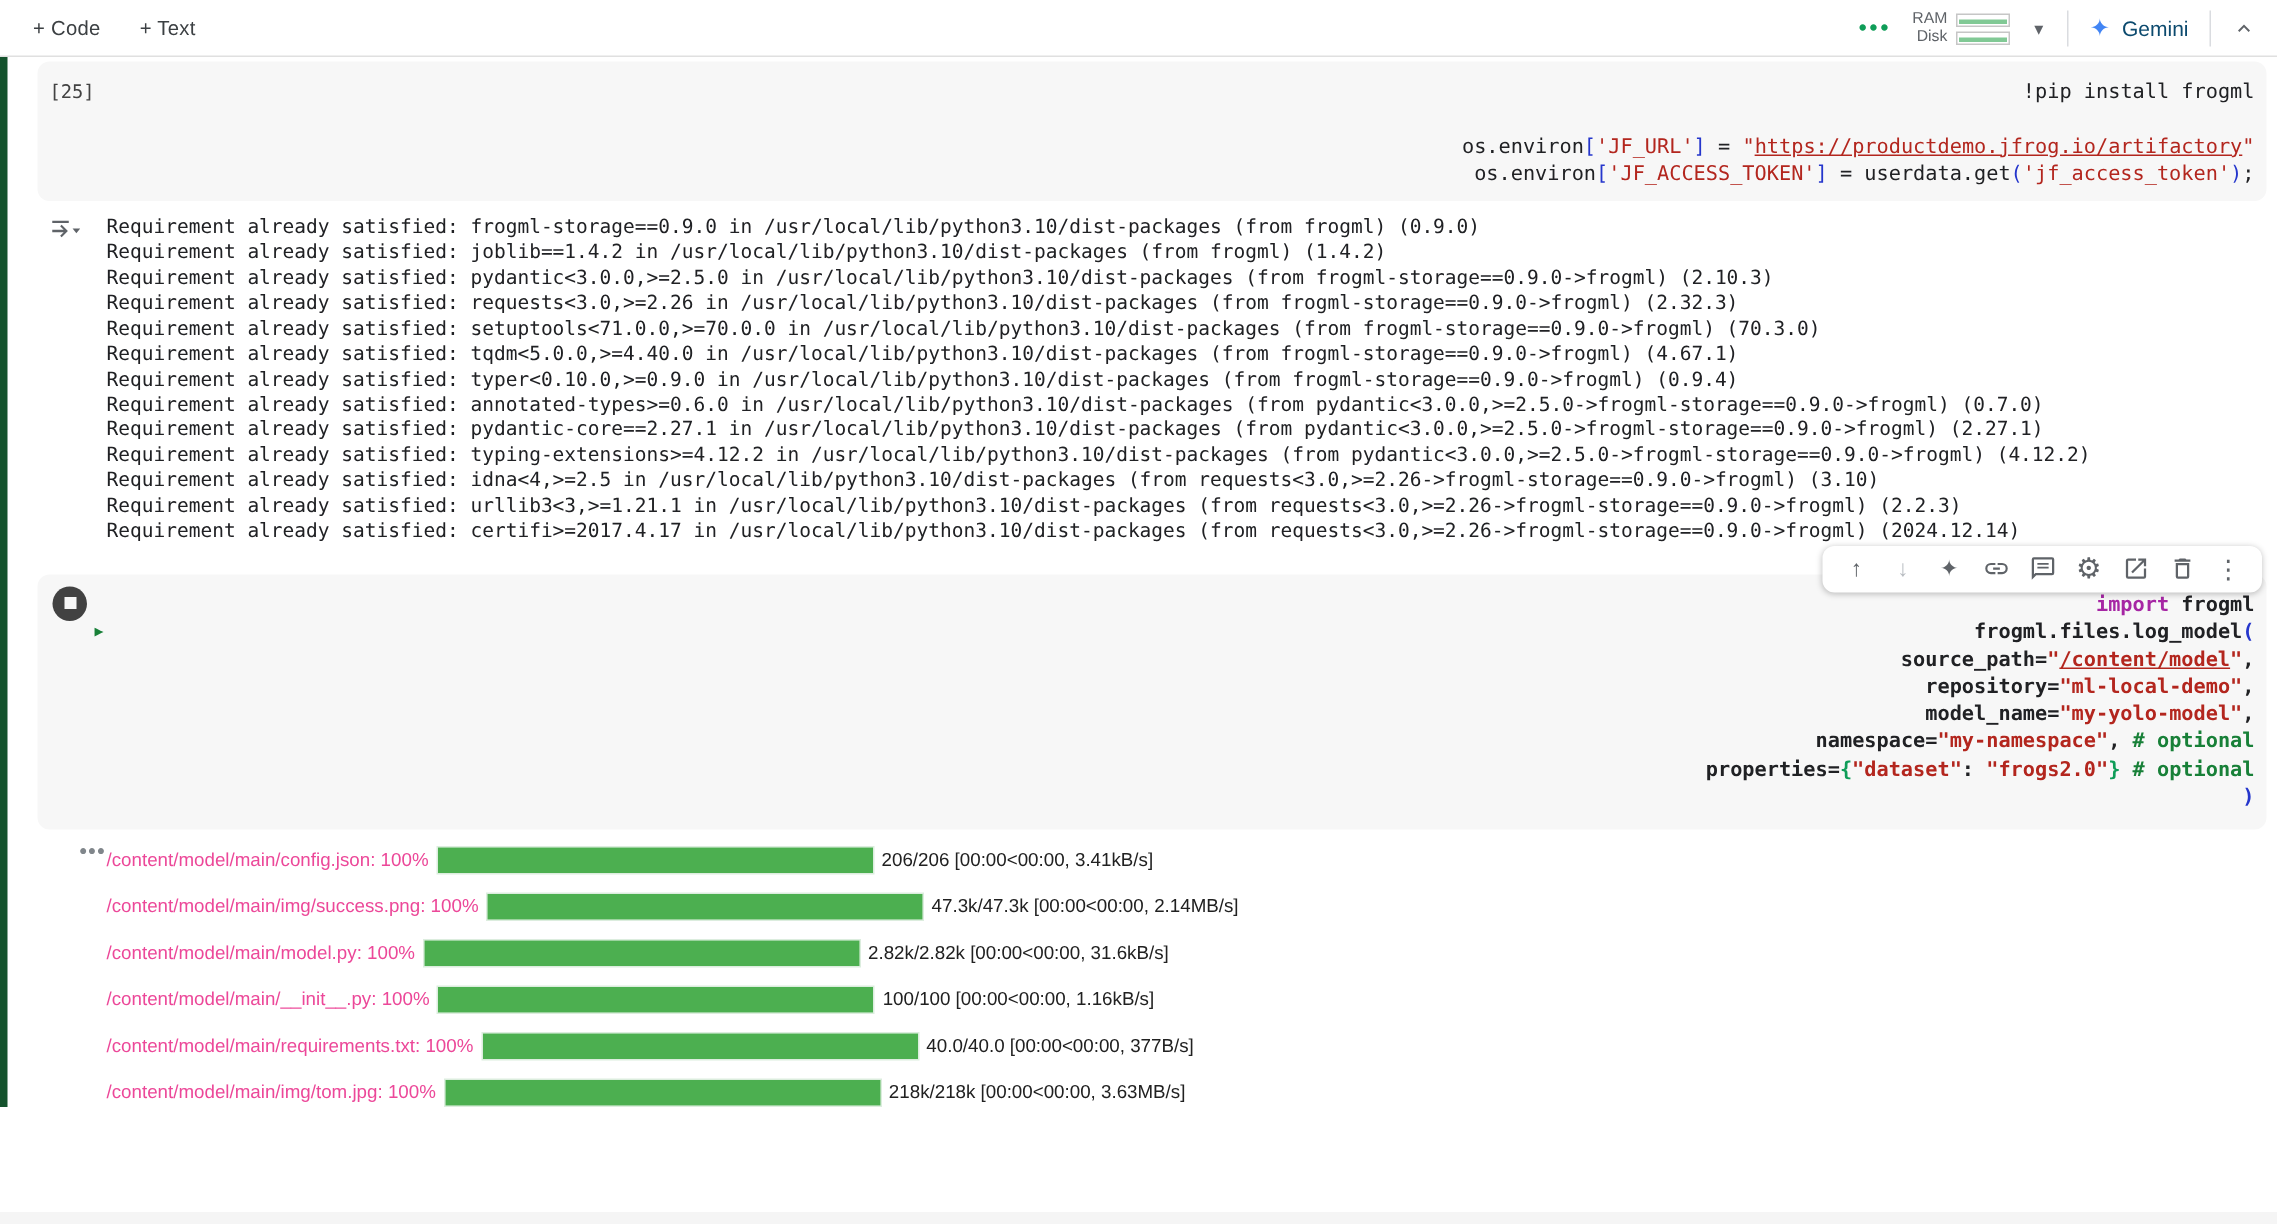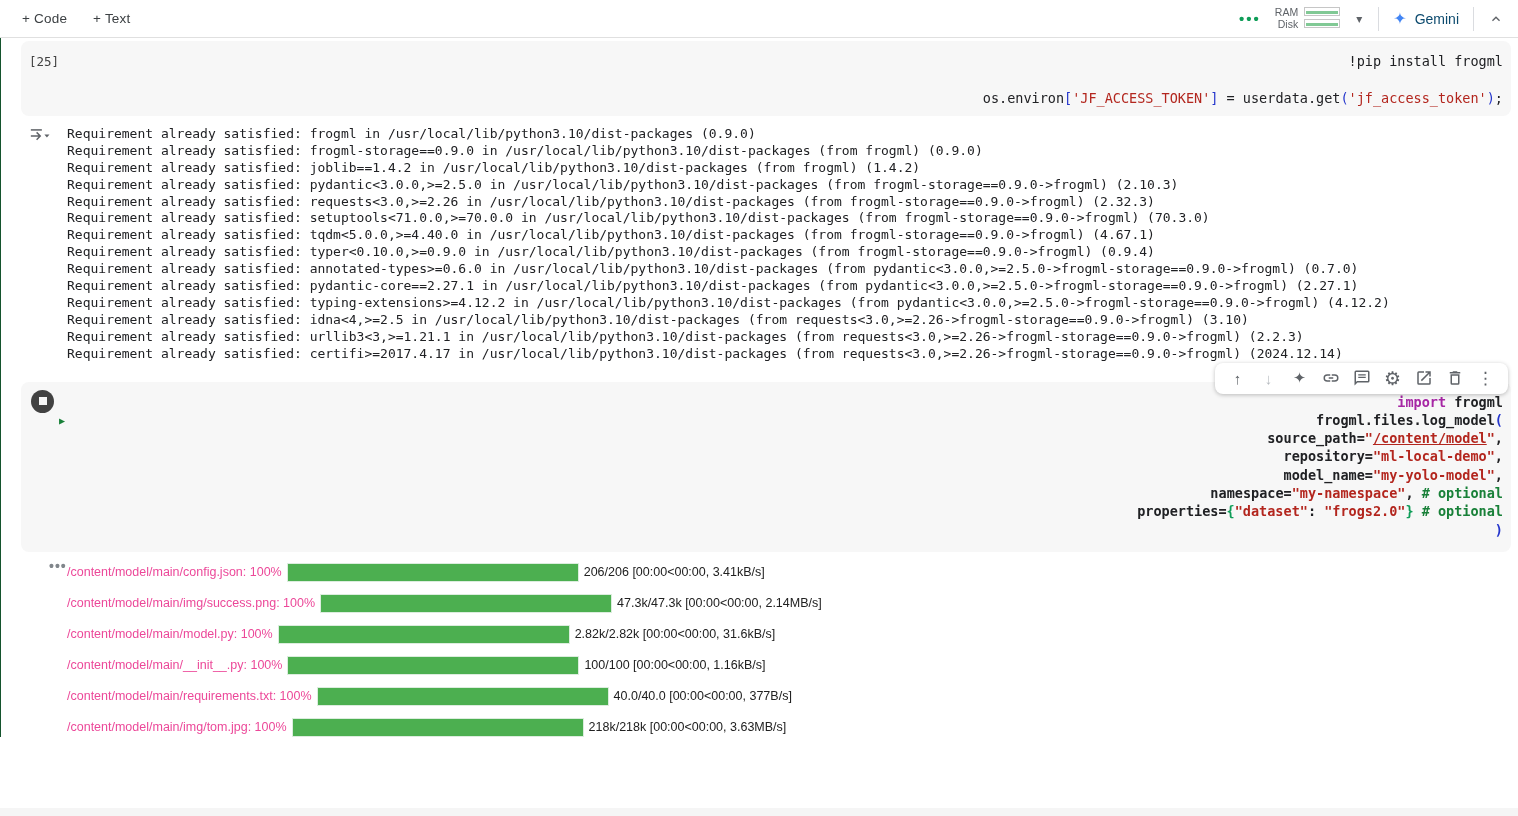--- a/index.html
+++ b/index.html
@@ -9,37 +9,37 @@
 
   
   .topbar { height:38px; border-bottom:1px solid #e0e0e0; display:flex;
     align-items:center; justify-content:space-between; padding:0 14px 0 22px; background:#fff; }
   .topbar-left { display:flex; align-items:center; gap:26px; }
   .addcell-btn { border:none; background:none; font-size:13.5px; color:#3c4043;
     cursor:pointer; letter-spacing:.2px; font-family:inherit; }
   .topbar-right { display:flex; align-items:center; gap:14px; }
   .dots-green { color:#0f9d58; font-size:15px; font-weight:bold; letter-spacing:2px;
     border:none; background:none; cursor:pointer; }
-  .resmeter { display:flex; align-items:flex-start; gap:6px; cursor:pointer; }
+  .resmeter { display:flex; align-items:flex-end; gap:6px; cursor:pointer; }
   .resmeter-labels { display:flex; flex-direction:column; align-items:flex-end; gap:1px; }
   .resmeter-labels span { font-size:10.5px; color:#5f6368; line-height:11px; }
   .resmeter-bars { display:flex; flex-direction:column; gap:3px; }
   .meter { width:36px; height:9px; border:1px solid #c6c6c6; background:#fff; position:relative; }
   .meter .fill { position:absolute; left:1px; right:1px; bottom:1px; height:3px; background:#81c995; }
   .caret { color:#5f6368; font-size:12px; cursor:pointer; padding:0 2px; }
   .vdivider { width:1px; height:24px; background:#dadce0; }
   .gemini-btn { display:flex; align-items:center; gap:8px; border:none; background:none;
     cursor:pointer; font-family:inherit; }
   .gemini-star { color:#4285f4; font-size:16px; }
   .gemini-label { font-size:14px; color:#0c4a6e; }
   .collapse-btn { border:none; background:none; cursor:pointer; display:flex; align-items:center; }
   .collapse-btn svg { fill:#5f6368; }
 
   
-  .nb { position:relative; padding:3px 7px 0 20px; border-left:1px solid #14532d; }
+  .nb { position:relative; padding:3px 7px 0 20px; border-left:5px solid #14532d; }
 
   .cell-box { background:#f7f7f7; border-radius:8px; position:relative; }
   .cell-flex { display:flex; }
   .gutter-col { width:46px; flex:none; padding-top:11px; text-align:center; }
   .exec-count { font-size:12.5px; color:#424242; cursor:pointer; }
   .code-area { flex:1; padding:11px 8px 9px 0; cursor:text;text-align:right; }
   .code-line { font-family:"DejaVu Sans Mono","Liberation Mono",monospace;
     font-size:13.5px; line-height:18.3px; white-space:pre; color:#202124; position:relative; }
   .tok-p { color:#202124; }
   .tok-s { color:#b3261e; }
@@ -135,35 +135,35 @@
       <span class="check">✓</span>
       <span class="secs">4s</span>
     </div>
     <div class="cell-box cell-flex">
       <div class="gutter-col">
         <span class="exec-count mono">[25]</span>
       </div>
       <div class="code-area" id="cell1-code">
           <div class="code-line"><span class="tok-p">!pip install frogml</span></div>
           <div class="code-line">&nbsp;</div>
+          <div class="code-line"><span class="tok-p">os.environ</span><span class="tok-b">[</span><span class="tok-s">'JF_URL'</span><span class="tok-b">]</span><span class="tok-p"> = </span><span class="tok-s">"</span><span class="tok-l">https://productdemo.jfrog.io/artifactory</span><span class="tok-s">"</span></div>
           <div class="code-line"><span class="tok-p">os.environ</span><span class="tok-b">[</span><span class="tok-s">'JF_ACCESS_TOKEN'</span><span class="tok-b">]</span><span class="tok-p"> = userdata.get</span><span class="tok-b">(</span><span class="tok-s">'jf_access_token'</span><span class="tok-b">)</span><span class="tok-p">;</span></div>
         </div>
     </div>
   </div>
 
   <div class="output1">
     <button class="outgutter">
       <svg width="22" height="15" viewBox="0 0 26 17">
         <path d="M1 1h13v1.8H1z"></path>
         <path d="M1 8.2h9l-2.8-2.8 1.2-1.2 4.9 4.9-4.9 4.9-1.2-1.2 2.8-2.8H1z"></path>
         <path d="M17 7.2h6l-3 3.6z"></path>
       </svg>
     </button>
     <div id="output1-lines">
-        <div class="output-line">Requirement already satisfied: frogml in /usr/local/lib/python3.10/dist-packages (0.9.0)</div>
         <div class="output-line">Requirement already satisfied: frogml-storage==0.9.0 in /usr/local/lib/python3.10/dist-packages (from frogml) (0.9.0)</div>
         <div class="output-line">Requirement already satisfied: joblib==1.4.2 in /usr/local/lib/python3.10/dist-packages (from frogml) (1.4.2)</div>
         <div class="output-line">Requirement already satisfied: pydantic&lt;3.0.0,&gt;=2.5.0 in /usr/local/lib/python3.10/dist-packages (from frogml-storage==0.9.0-&gt;frogml) (2.10.3)</div>
         <div class="output-line">Requirement already satisfied: requests&lt;3.0,&gt;=2.26 in /usr/local/lib/python3.10/dist-packages (from frogml-storage==0.9.0-&gt;frogml) (2.32.3)</div>
         <div class="output-line">Requirement already satisfied: setuptools&lt;71.0.0,&gt;=70.0.0 in /usr/local/lib/python3.10/dist-packages (from frogml-storage==0.9.0-&gt;frogml) (70.3.0)</div>
         <div class="output-line">Requirement already satisfied: tqdm&lt;5.0.0,&gt;=4.40.0 in /usr/local/lib/python3.10/dist-packages (from frogml-storage==0.9.0-&gt;frogml) (4.67.1)</div>
         <div class="output-line">Requirement already satisfied: typer&lt;0.10.0,&gt;=0.9.0 in /usr/local/lib/python3.10/dist-packages (from frogml-storage==0.9.0-&gt;frogml) (0.9.4)</div>
         <div class="output-line">Requirement already satisfied: annotated-types&gt;=0.6.0 in /usr/local/lib/python3.10/dist-packages (from pydantic&lt;3.0.0,&gt;=2.5.0-&gt;frogml-storage==0.9.0-&gt;frogml) (0.7.0)</div>
         <div class="output-line">Requirement already satisfied: pydantic-core==2.27.1 in /usr/local/lib/python3.10/dist-packages (from pydantic&lt;3.0.0,&gt;=2.5.0-&gt;frogml-storage==0.9.0-&gt;frogml) (2.27.1)</div>
         <div class="output-line">Requirement already satisfied: typing-extensions&gt;=4.12.2 in /usr/local/lib/python3.10/dist-packages (from pydantic&lt;3.0.0,&gt;=2.5.0-&gt;frogml-storage==0.9.0-&gt;frogml) (4.12.2)</div>

